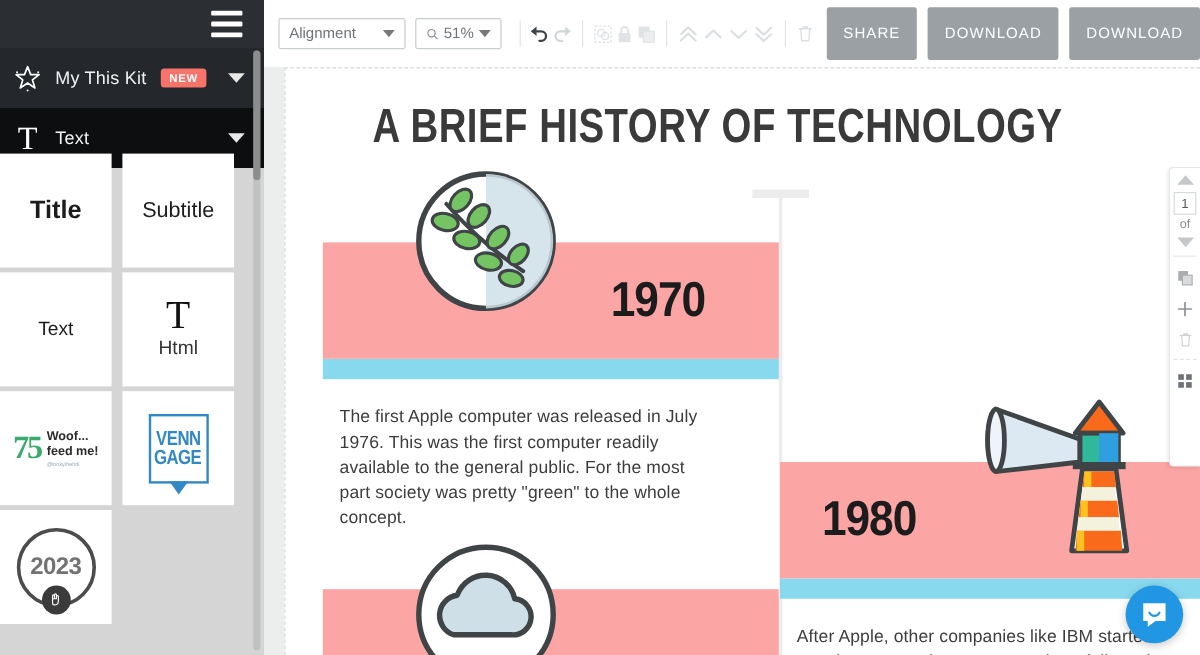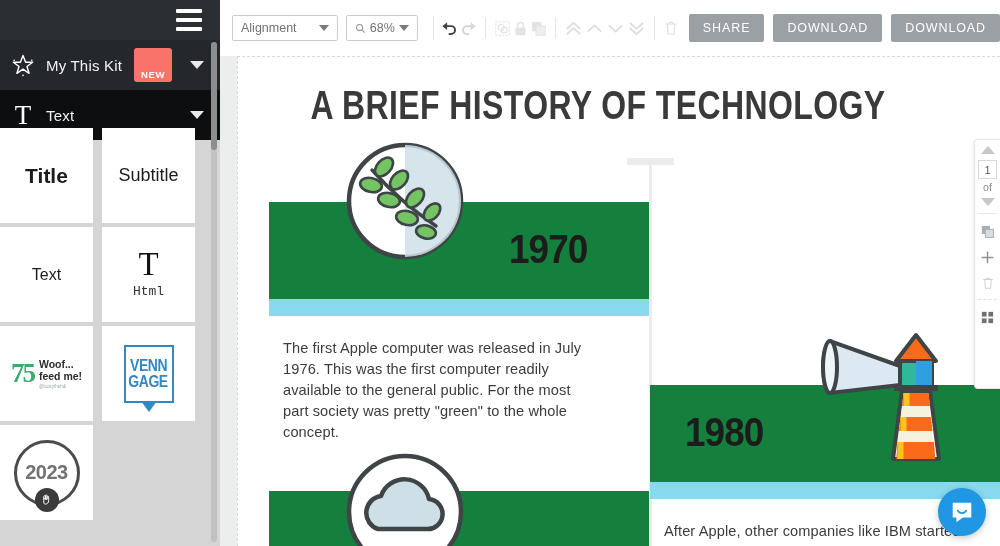--- a/index.html
+++ b/index.html
@@ -40,21 +40,21 @@
     width: 30px; display: flex; align-items: center; justify-content: center;
     flex: 0 0 30px;
   }
   .sb-row-label {
     color: #f2f2f2; font-size: 15px; margin-left: 8px;
     letter-spacing: .2px; white-space: nowrap;
   }
   .new-badge {
     background: #f8736a; color: #fff; font-size: 9.5px;
     font-weight: bold; letter-spacing: .6px;
-    padding: 21px 7px 2px; border-radius: 3px; margin-left: 12px;
+    padding: 3px 7px 2px; border-radius: 3px; margin-left: 12px;
   }
   .caret-down {
     margin-left: auto;
     width: 0; height: 0;
     border-left: 7px solid transparent;
     border-right: 7px solid transparent;
     border-top: 8px solid #e8e8e8;
   }
 
   
@@ -84,21 +84,21 @@
     align-items: center; justify-content: center;
     cursor: pointer; overflow: hidden;
   }
   .tcard.title-card { font-size: 21px; font-weight: bold; color: #1c1c1c; }
   .tcard.subtitle-card { font-size: 18px; color: #1c1c1c; }
   .tcard.text-card { font-size: 16px; color: #1c1c1c; }
   .html-T {
     font-family: "Liberation Serif", serif;
     font-size: 33px; line-height: .9; color: #111;
   }
-  .html-sub { font-size: 13px; color: #333; margin-top: 4px; font-family: Liberation Mono, monospace; }
+  .html-sub { font-size: 16px; color: #333; margin-top: 4px; }
 
   
   .quote-wrap { display: flex; align-items: center; gap: 5px; }
   .quote-mark {
     color: #3aab6d; font-size: 27px; font-weight: bold;
     font-family: "Liberation Serif", serif; line-height: .8;
     letter-spacing: -2px;
   }
   .quote-txt { font-size: 10.5px; font-weight: bold; color: #2b2b2b; line-height: 1.15; }
   .quote-sig { font-size: 4.5px; color: #9aa7b0; margin-top: 2px; }
@@ -171,21 +171,21 @@
   }
   .tb-sep {
     width: 1px; height: 22px; background: #e2e4e6; margin: 0 7px;
   }
   .tb-icon {
     width: 28px; height: 28px; display: flex;
     align-items: center; justify-content: center;
     cursor: pointer;
   }
   .tb-btn {
-    height: 28px; padding: 0 14px; background: #9aa0a4;
+    height: 44px; padding: 0 14px; background: #9aa0a4;
     color: #ffffff; font-size: 12.5px; letter-spacing: .9px;
     display: flex; align-items: center; justify-content: center;
     border-radius: 2px; margin-left: 9px; cursor: pointer;
     white-space: nowrap;
   }
   .tb-right { margin-left: auto; display: flex; align-items: center; padding-right: 0; }
 
   
   #canvas-area {
     position: absolute; left: 220px; top: 56px;
@@ -219,21 +219,21 @@
     width: 3px; height: 389px; background: #ececec;
   }
   .spine-cap {
     position: absolute; left: 389px; top: 101px;
     width: 47px; height: 7px; background: #ececec;
   }
 
   
   .evt { position: absolute; }
   .evt-band {
-    position: relative; background: #15803d;
+    position: relative; background: #fca5a5;
   }
   .evt-year {
     position: absolute; font-size: 41px; font-weight: bold;
     color: #1c1c1c; letter-spacing: -1px; transform: scaleX(.9);
     transform-origin: left center;
   }
   .evt-rule { height: 17px; background: #88d8ee; }
   .evt-body {
     font-size: 14.6px; color: #3c3c3c; line-height: 1.44;
     letter-spacing: .1px;
@@ -379,21 +379,21 @@
     <div class="tb-select alignment">
       <span>Alignment</span>
       <span class="sel-caret"></span>
     </div>
 
     <div class="tb-select zoomsel">
       <svg width="11" height="11" viewBox="0 0 16 16">
         <circle cx="6.7" cy="6.7" r="4.4" fill="none" stroke="#8d9296" stroke-width="1.5"></circle>
         <line x1="10" y1="10" x2="14" y2="14" stroke="#8d9296" stroke-width="1.5"></line>
       </svg>
-      <span>68%</span>
+      <span>51%</span>
       <span class="sel-caret"></span>
     </div>
 
     <div class="tb-sep"></div>
 
     <div class="tb-icon">
       <svg width="19" height="19" viewBox="0 0 24 24">
         <path d="M5 9h9a5 5 0 010 10h-2" fill="none" stroke="#3f4447" stroke-width="2.4" stroke-linecap="round"></path>
         <polygon points="9,4 9,14 3,9" fill="#3f4447"></polygon>
       </svg>

